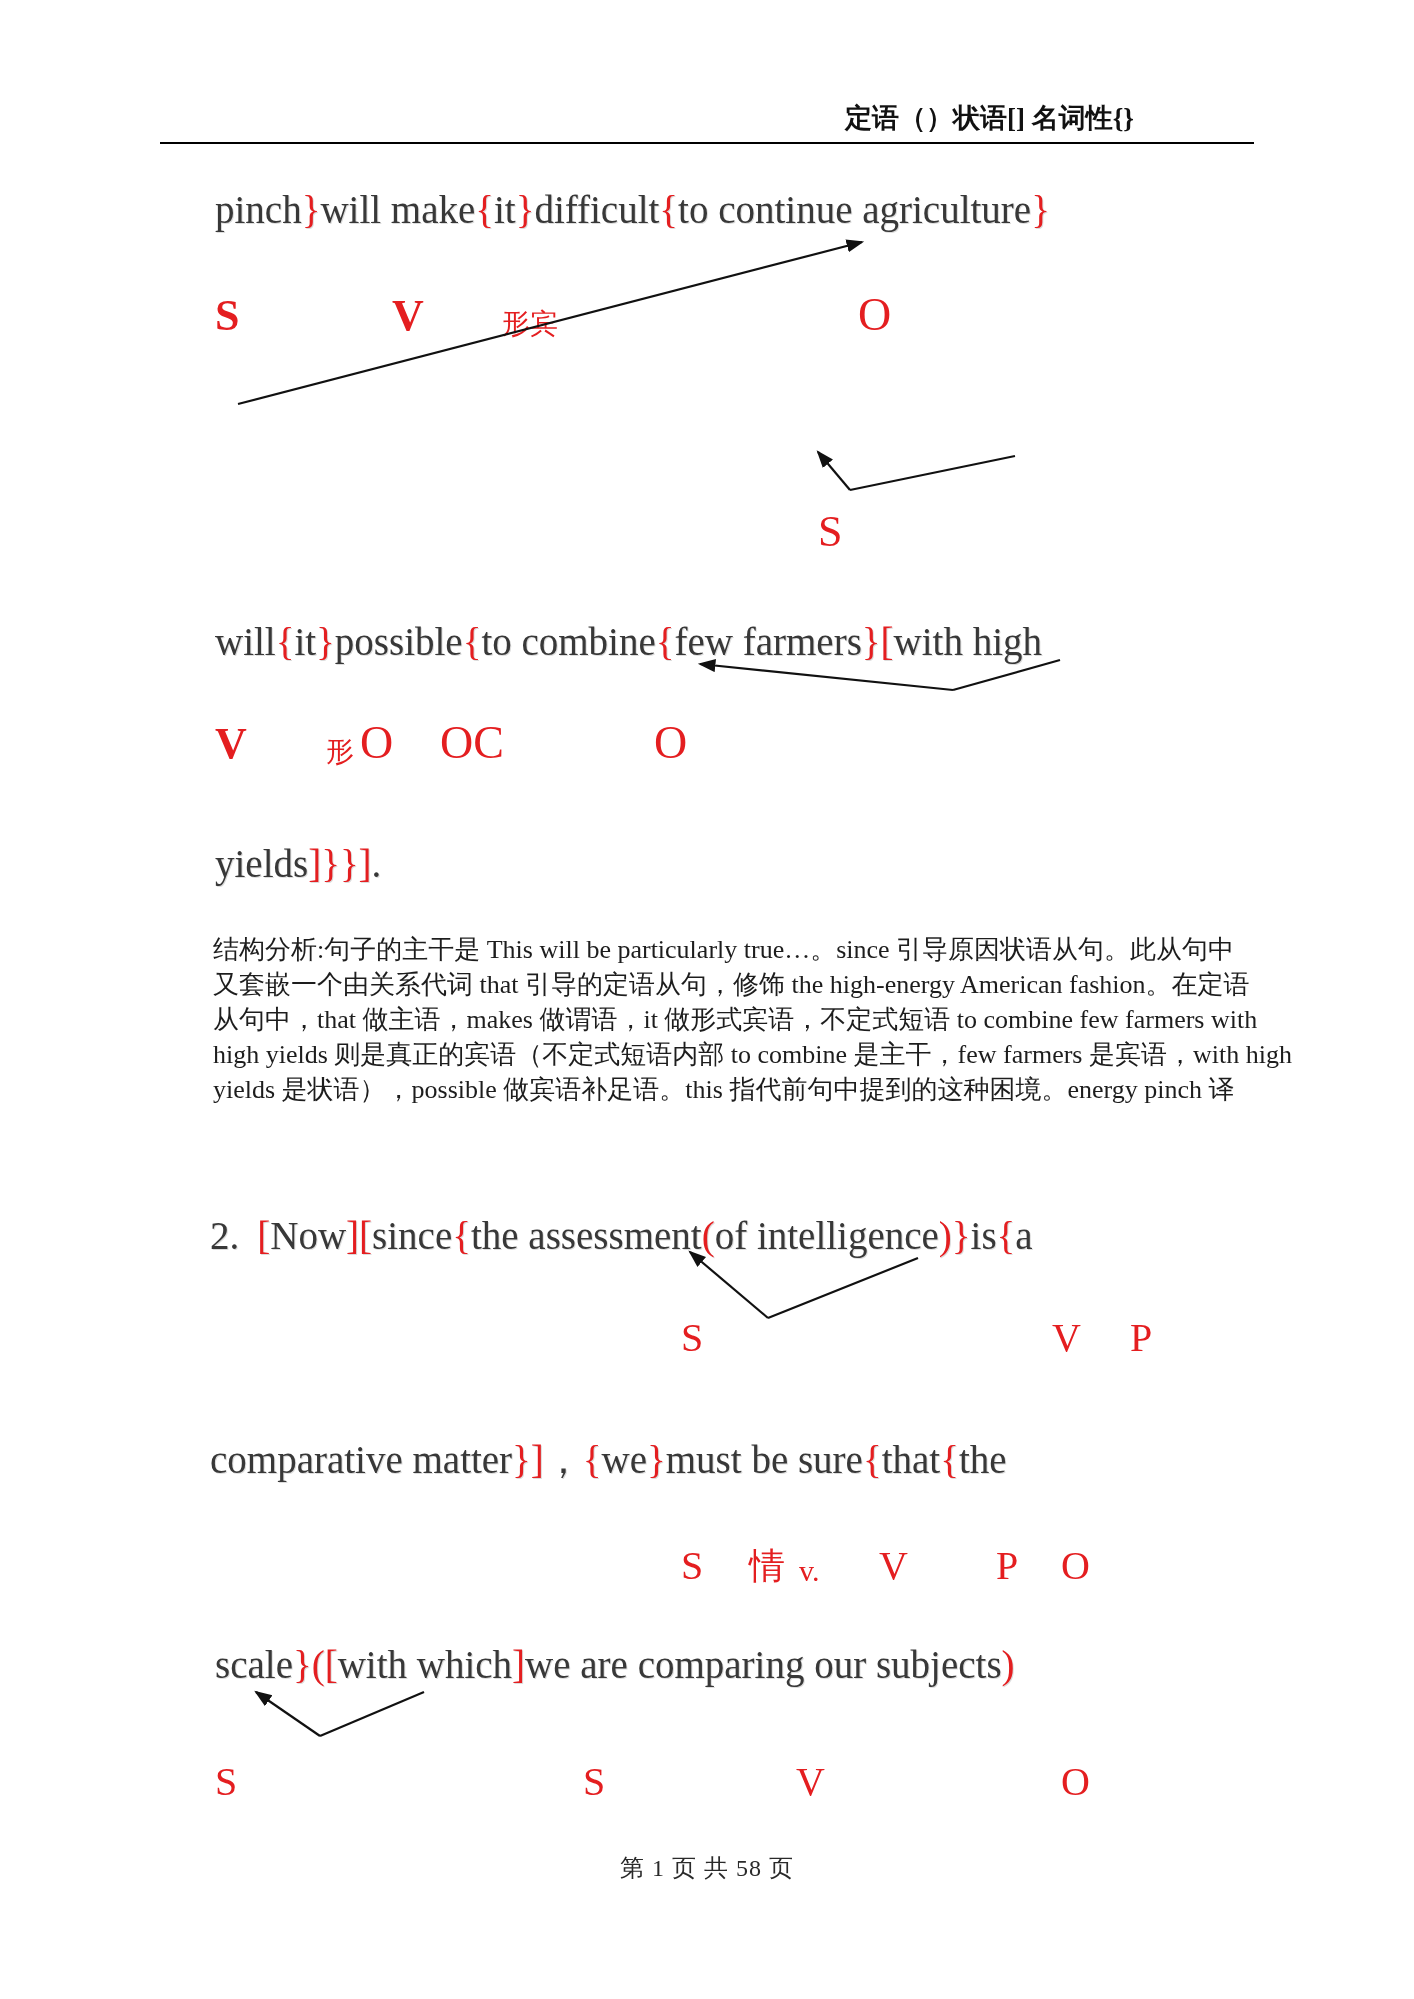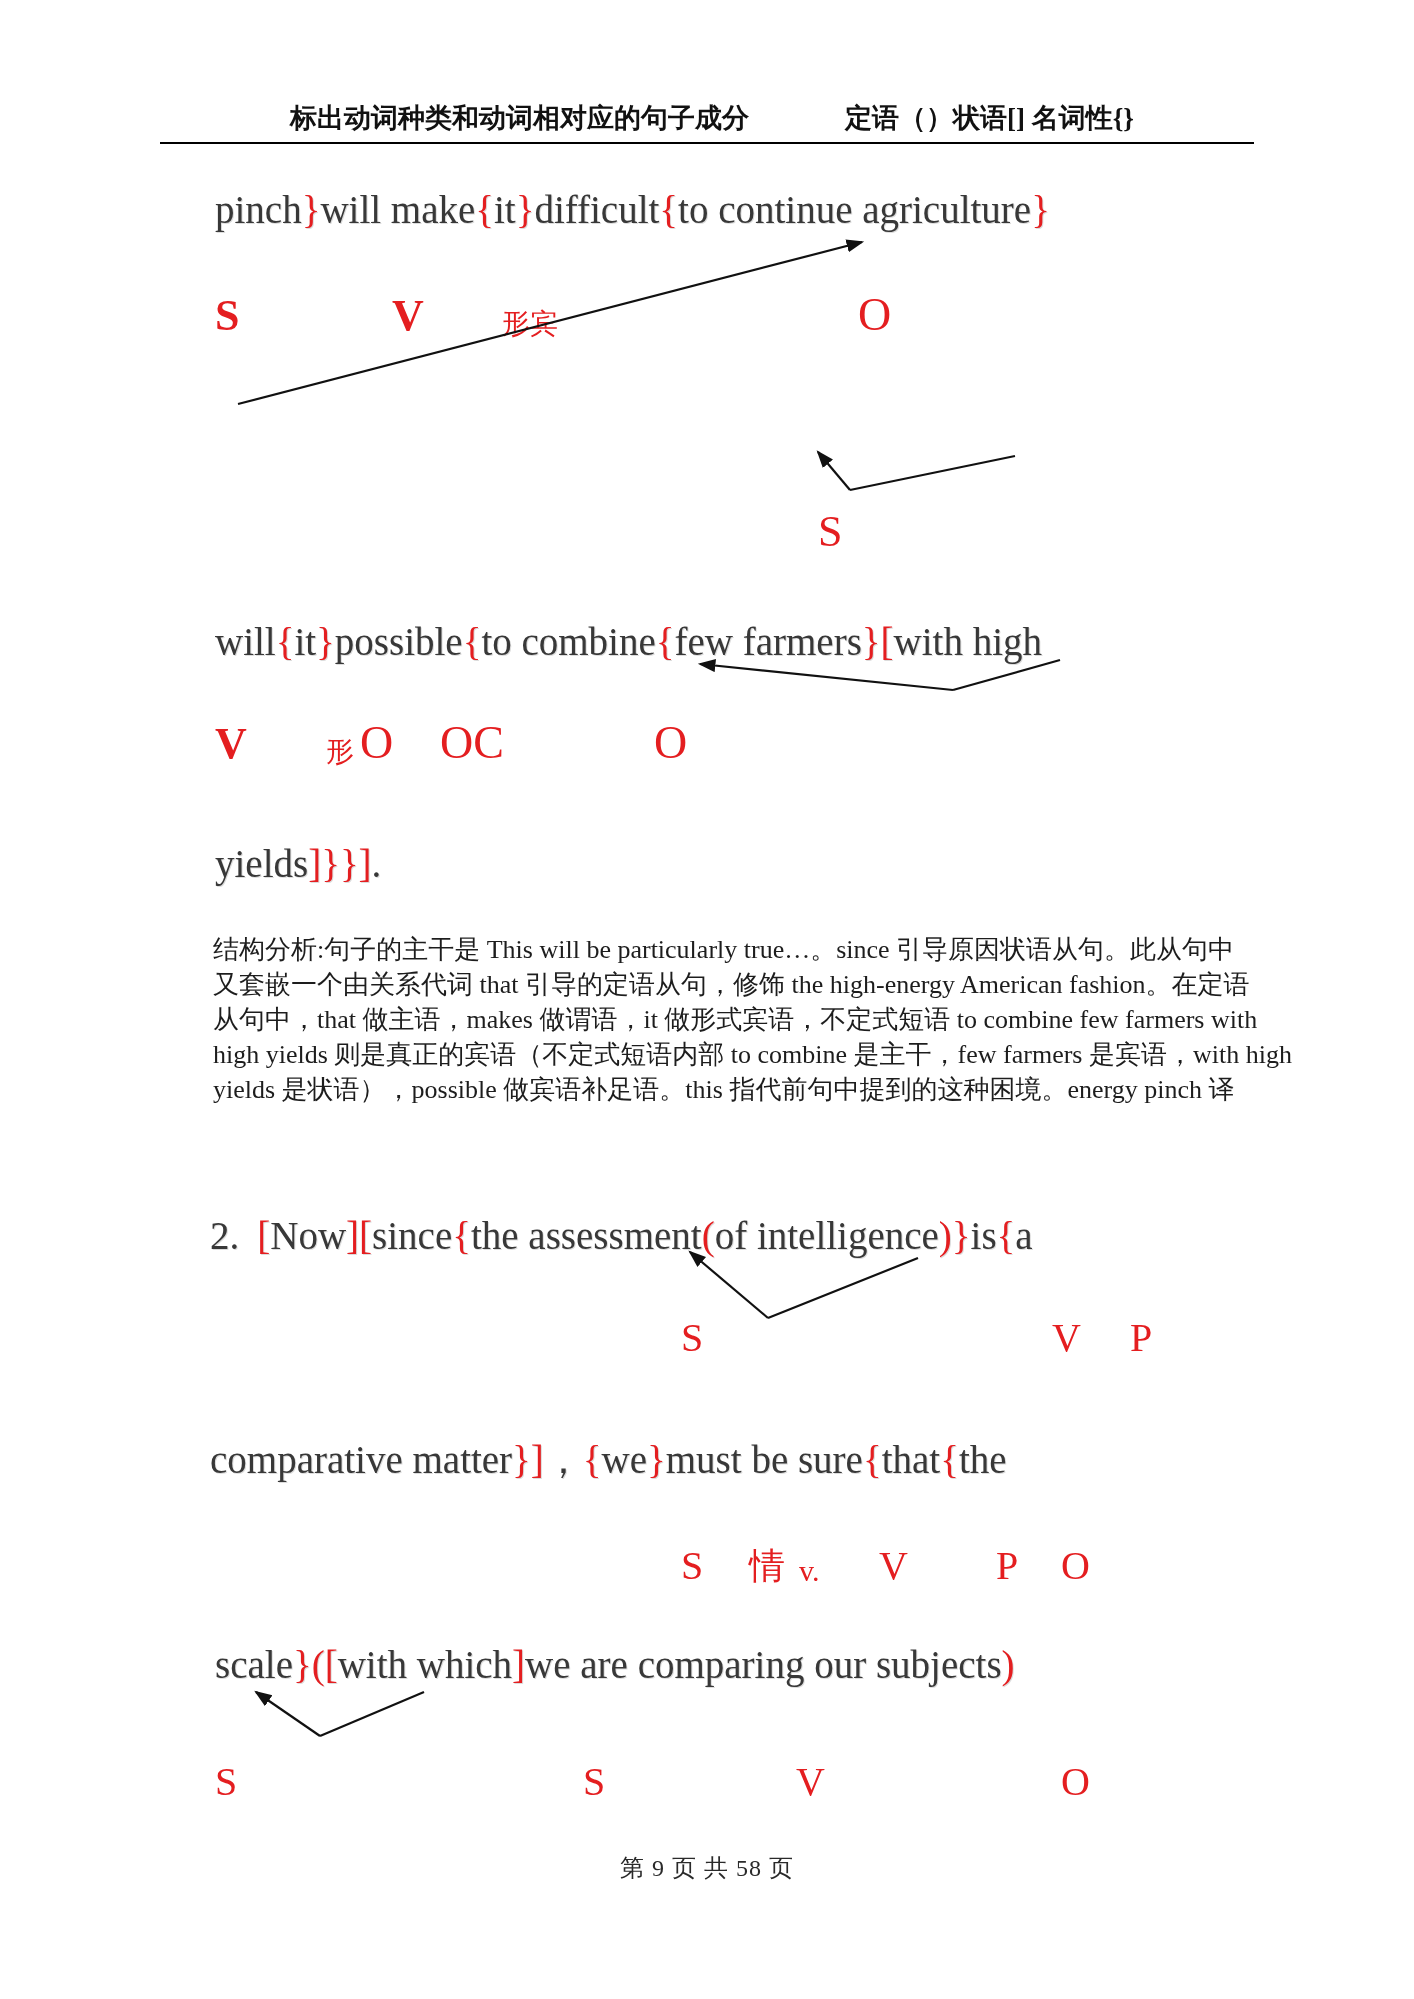--- a/index.html
+++ b/index.html
@@ -37,21 +37,20 @@
   
   .foot{position:absolute;left:0;right:0;top:1852px;text-align:center;
         font-size:24px;color:#2a2a2a;letter-spacing:1px;}
   svg.arrows{position:absolute;left:0;top:0;pointer-events:none;}
 </style>
 </head>
 <body>
 
 <div id="page">
 
-  <div class="hdr" style="left:290px">标出动词种类和动词相对应的句子成分</div>
   <div class="hdr" style="left:845px">定语（）状语[] 名词性{}</div>
   <div class="hdr-rule"></div>
 
   <div class="big" style="left:215px;top:188px"><span>pinch</span><span class="rd">}</span><span>will make</span><span class="rd">{</span><span>it</span><span class="rd">}</span><span>difficult</span><span class="rd">{</span><span>to continue agriculture</span><span class="rd">}</span></div>
 
   <div class="lbl lb" style="left:215px;top:294px">S</div>
   <div class="lbl lb" style="left:392px;top:294px">V</div>
   <div class="lbl sm" style="left:502px;top:310px">形宾</div>
   <div class="lbl lr" style="left:858px;top:292px">O</div>
 
@@ -91,21 +90,21 @@
   <div class="lbl lm" style="left:996px;top:1546px">P</div>
   <div class="lbl lm" style="left:1061px;top:1546px">O</div>
 
   <div class="big" style="left:215px;top:1643px"><span>scale</span><span class="rd">}([</span><span>with which</span><span class="rd">]</span><span>we are comparing our subjects</span><span class="rd">)</span></div>
 
   <div class="lbl lm" style="left:215px;top:1762px">S</div>
   <div class="lbl lm" style="left:583px;top:1762px">S</div>
   <div class="lbl lm" style="left:796px;top:1762px">V</div>
   <div class="lbl lm" style="left:1061px;top:1762px">O</div>
 
-  <div class="foot">第 9 页 共 58 页</div>
+  <div class="foot">第 1 页 共 58 页</div>
 
   <svg class="arrows" width="1414" height="1999" viewBox="0 0 1414 1999">
     <defs>
       <marker id="ah" markerWidth="9" markerHeight="8" refX="7" refY="3" orient="auto" markerUnits="strokeWidth">
         <path d="M0,0 L8,3 L0,6 Z" fill="#111"></path>
       </marker>
     </defs>
     <g stroke="#111" stroke-width="2.2" fill="none">
       <line x1="238" y1="404" x2="862" y2="242" marker-end="url(#ah)"></line>
       <line x1="850" y1="490" x2="818" y2="452" marker-end="url(#ah)"></line>

